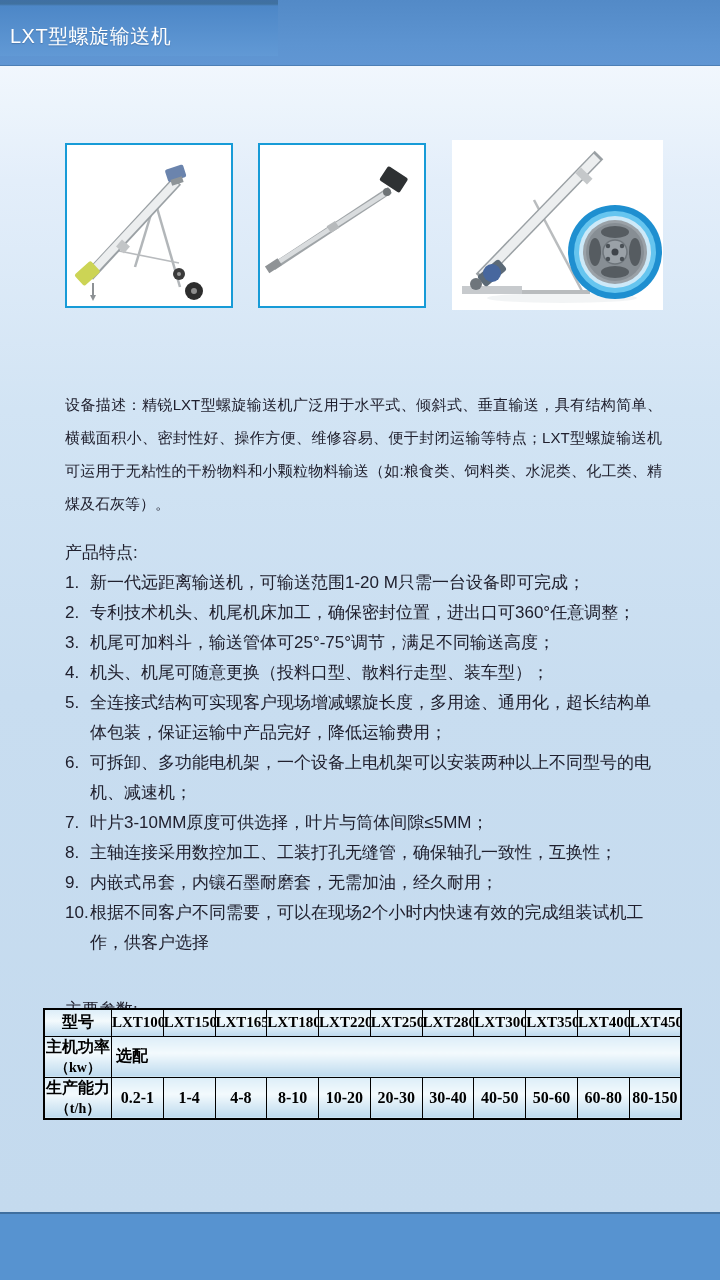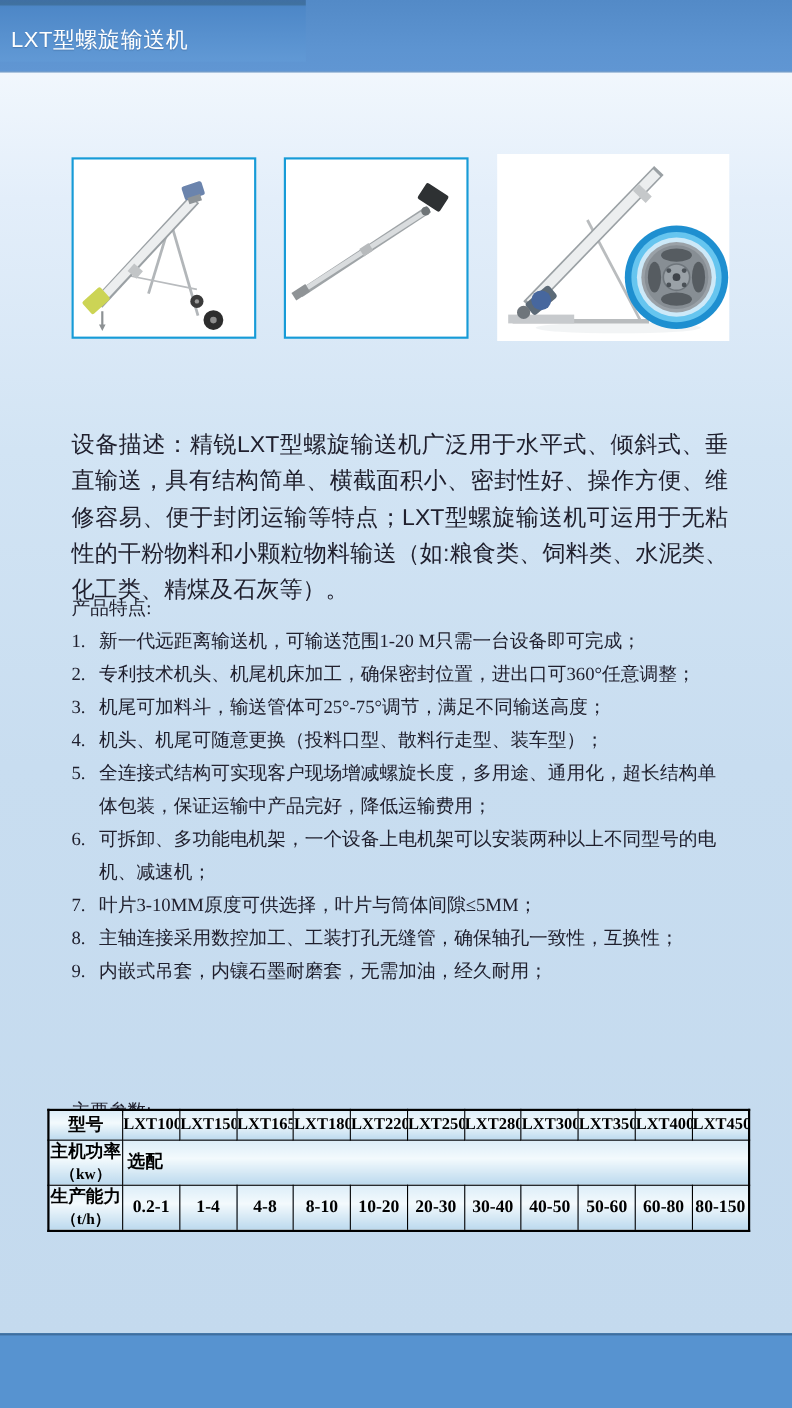--- a/index.html
+++ b/index.html
@@ -33,25 +33,25 @@
   }
   .img1 { left:65px; }
   .img2 { left:258px; }
   .img-box3 {
     position:absolute; left:452px; top:74px; width:211px; height:170px;
     background:#ffffff;
   }
   .img-box svg, .img-box3 svg { display:block; width:100%; height:100%; }
   .desc {
     position:absolute; left:65px; top:322px; width:597px; margin:0;
-    font-size:21px; line-height:33px; color:#20202e; text-align:justify;
+    font-size:15px; line-height:33px; color:#20202e; text-align:justify;
   }
   .features {
     position:absolute; left:65px; top:472px; width:600px;
-    font-size:17px; line-height:30px; color:#20202e;font-family:Liberation Serif, serif;
+    font-size:17px; line-height:30px; color:#20202e;
   }
   .feat-heading { line-height:30px; }
   .feat { display:flex; }
   .feat-num { width:25px; flex:none; }
   .feat-text { flex:1; }
   .params-heading {
     position:absolute; left:65px; top:902px; font-size:17px; color:#20202e;margin-top:30px;
   }
   
   .params-table {
@@ -209,20 +209,24 @@
             <span class="feat-num">7.</span>
             <span class="feat-text">叶片3-10MM原度可供选择，叶片与筒体间隙≤5MM；</span>
           </div>
           <div class="feat">
             <span class="feat-num">8.</span>
             <span class="feat-text">主轴连接采用数控加工、工装打孔无缝管，确保轴孔一致性，互换性；</span>
           </div>
           <div class="feat">
             <span class="feat-num">9.</span>
             <span class="feat-text">内嵌式吊套，内镶石墨耐磨套，无需加油，经久耐用；</span>
+          </div>
+          <div class="feat">
+            <span class="feat-num">10.</span>
+            <span class="feat-text">根据不同客户不同需要，可以在现场2个小时内快速有效的完成组装试机工作，供客户选择</span>
           </div>
         </div>
     </div>
 
     <div class="params-heading">主要参数:</div>
 
     <table class="params-table">
       <tbody>
         <tr class="r1">
           <th class="row-label">型号</th>

